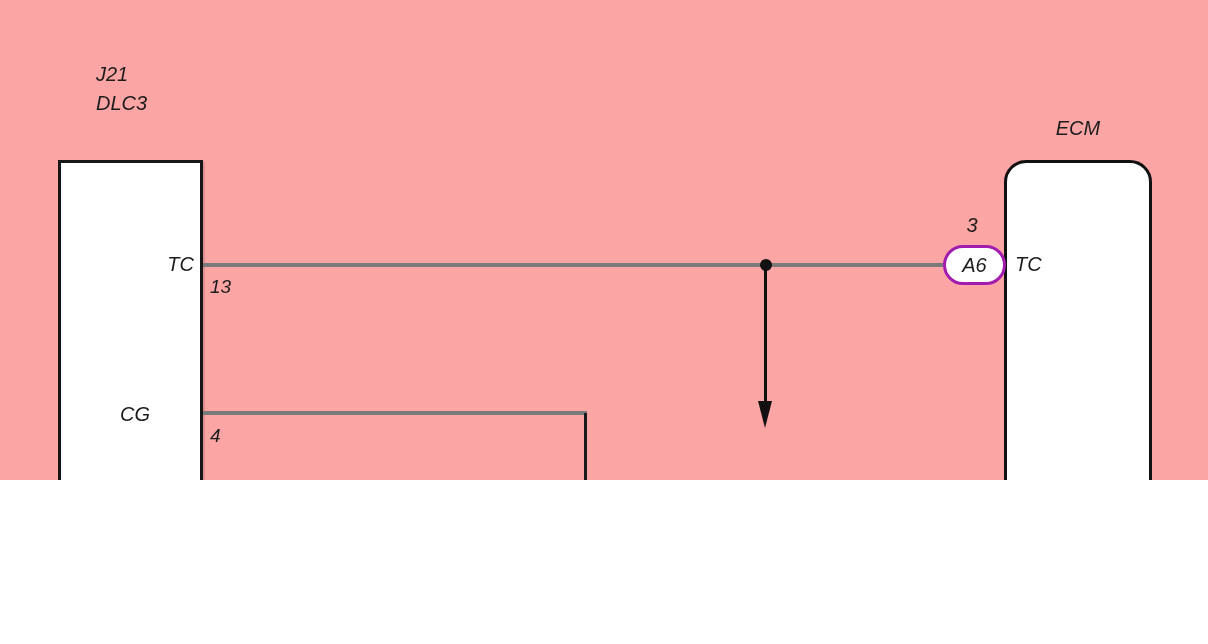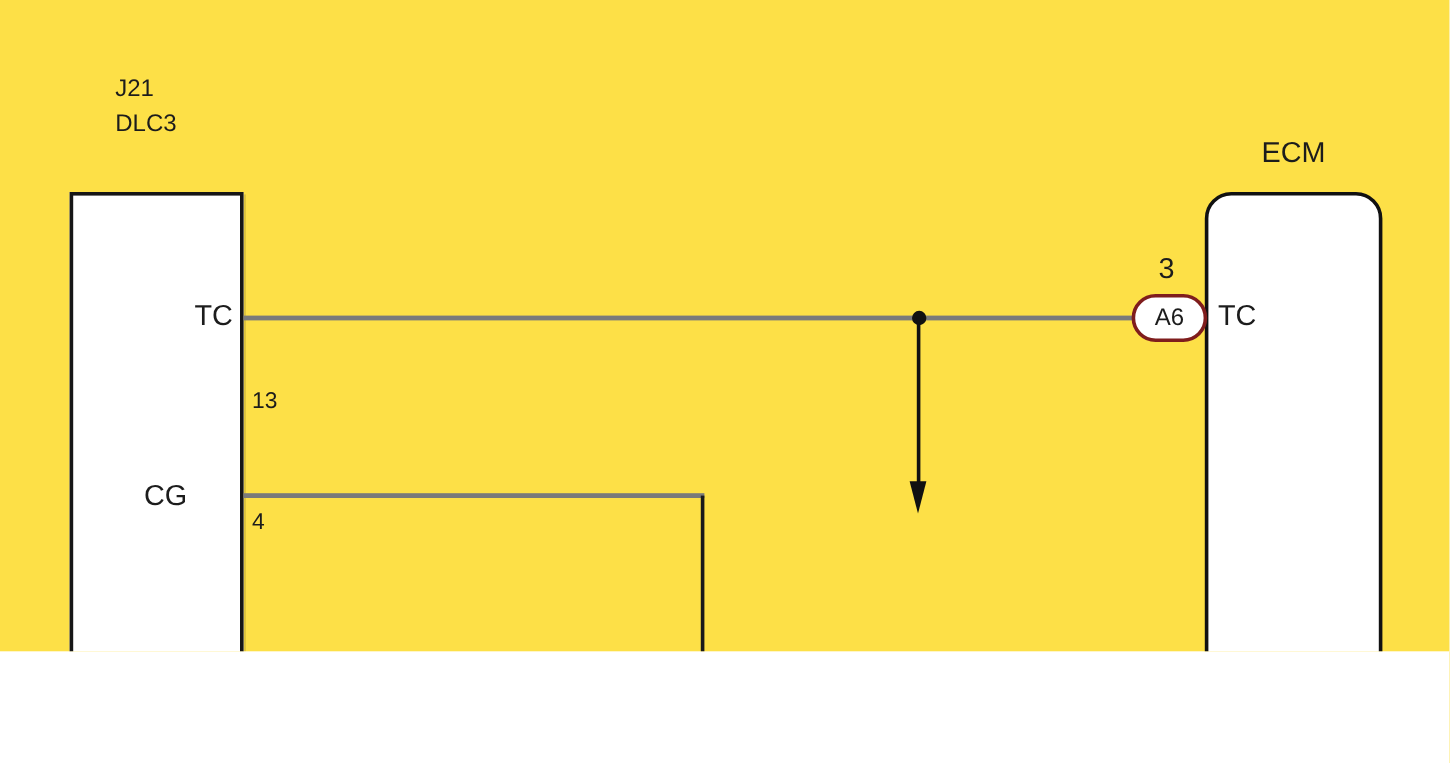--- a/index.html
+++ b/index.html
@@ -1,47 +1,48 @@
 <!DOCTYPE html>
 <html><head>
 <meta charset="utf-8">
 <style>
   * { margin: 0; padding: 0; box-sizing: border-box; }
   html, body { background: #ffffff; }
   .canvas {
     position: relative;
     width: 1208px;
-    height: 543px;
-    background: #fde047;
+    height: 480px;
+    background: #fca5a5;
     font-family: "Liberation Sans", sans-serif;
     color: #1c1c1c;
     overflow: hidden;
+    font-style: italic;
   }
   .abs { position: absolute; }
   .label {
-    font-size: 24px;
+    font-size: 20px;
     line-height: 20px;
     white-space: nowrap;
     color: #1c1c1c;
   }
   
   .dlc3-box {
     left: 58px; top: 160px;
     width: 145px; height: 428px;
     border: 3px solid #161616;
     background: #ffffff;
     box-shadow: 2px 2px 0 rgba(0,0,0,0.12);
   }
   .dlc3-label { left: 96px; top: 60px; }
   .dlc3-label div { font-size: 20px; line-height: 29px; }
   
   .pin-label-tc { left: 120px; top: 254px; width: 74px; text-align: right; }
   .pin-label-cg { left: 120px; top: 404px; width: 74px; text-align: left; }
   .pin-num { font-size: 19px; line-height: 19px; }
-  .pin-num-13 { left: 210px; top: 277px; margin-top: 48px; }
+  .pin-num-13 { left: 210px; top: 277px; }
   .pin-num-4  { left: 210px; top: 426px; }
   
   .wire { background: #7a7a7a; }
   .tc-wire { left: 203px; top: 263px; width: 741px; height: 4px; }
   .cg-wire { left: 203px; top: 411px; width: 384px; height: 4px; }
   
   .junction-dot {
     left: 760px; top: 259px;
     width: 12px; height: 12px;
     border-radius: 50%;
@@ -59,21 +60,21 @@
   
   .gnd-vline { left: 584px; top: 413px; width: 3px; height: 158px; background: #1a1a1a; }
   .gnd-bar { background: #1a1a1a; }
   .gnd-bar1 { left: 568px; top: 569px; width: 34px; height: 5px; }
   .gnd-bar2 { left: 574px; top: 578px; width: 22px; height: 3px; background: #3a3a3a; }
   .gnd-bar3 { left: 578px; top: 585px; width: 13px; height: 3px; background: #3a3a3a; }
   
   .a6-oval {
     left: 943px; top: 245px;
     width: 63px; height: 40px;
-    border: 3px solid #7f1d1d;
+    border: 3px solid #a21caf;
     border-radius: 20px;
     background: #ffffff;
     display: flex; align-items: center; justify-content: center;
     font-size: 20px;
     z-index: 2;
   }
   .pin3-label { left: 957px; top: 215px; width: 30px; text-align: center; }
   
   .ecm-box {
     left: 1004px; top: 160px;

